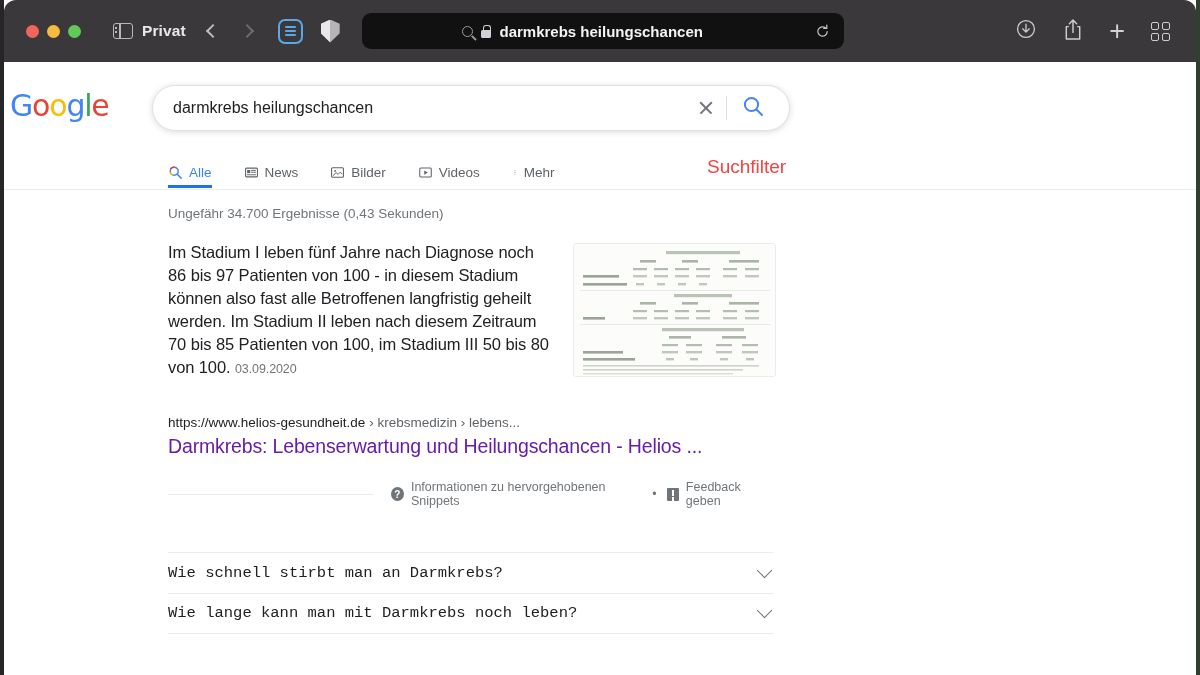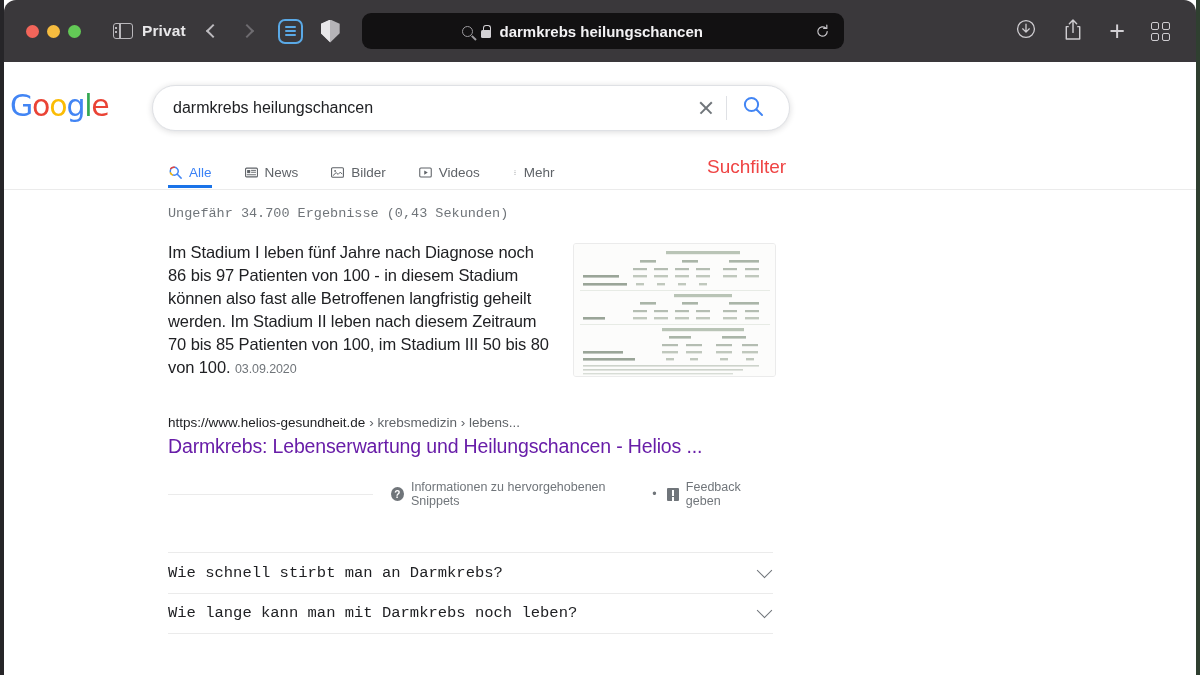--- a/index.html
+++ b/index.html
@@ -220,21 +220,21 @@
     height: 3px; background: #1a73e8;
   }
   .tabicon { width: 15px; height: 15px; display:block; flex:none; }
   #g-filters {
     position: absolute; left: 703px; top: 14px;
     font-size: 19px; color: #ef4444; cursor: pointer;
   }
 
   
   #results { padding: 16px 0 0 164px; position: relative; }
-  #result-stats { font-size: 13.5px; color: #70757a; font-family: Liberation Mono, monospace; }
+  #result-stats { font-size: 13.5px; color: #70757a; }
 
   #snippet-wrap {
     margin-top: 20px; position: relative;
     width: 605px;
   }
   #snippet-text {
     width: 382px;
     font-size: 16.5px; line-height: 23px; color: #202124;
     letter-spacing: -.1px;
   }

